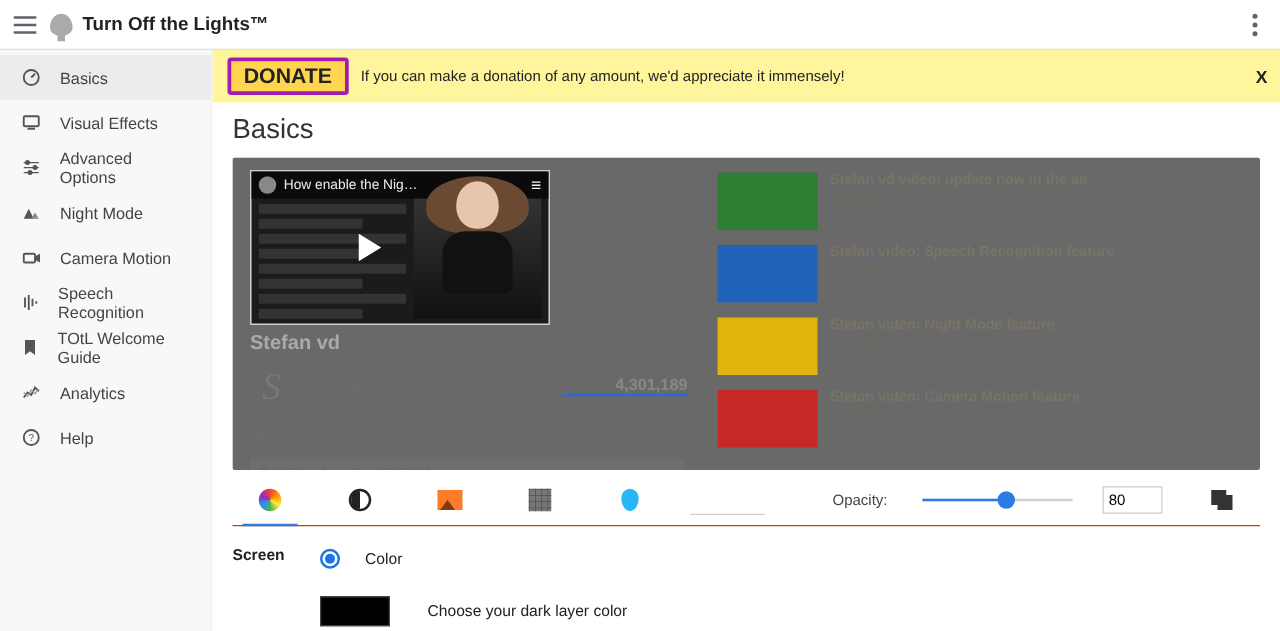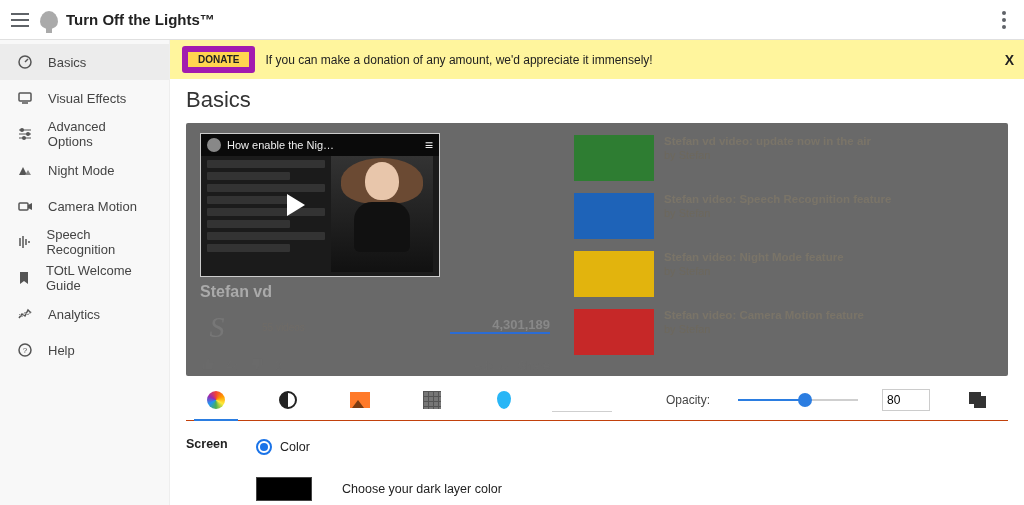--- a/index.html
+++ b/index.html
@@ -20,32 +20,32 @@
 .body-row { display: flex; height: calc(100% - 40px); }
 .sidebar { width: 170px; background: #f8f8f8; border-right: 1px solid #eee; padding-top: 4px; }
 .sb-item { height: 36px; display: flex; align-items: center; padding: 0 16px; color: #444; font-size: 13px; cursor: pointer; gap: 14px; }
 .sb-item.active { background: #ececec; }
 .sb-ico { width: 18px; height: 18px; display: inline-flex; align-items: center; justify-content: center; color: #555; }
 
 .main { flex: 1; display: flex; flex-direction: column; background: #fff; position: relative; overflow: hidden; }
 
 
 .banner { background: #fff59d; display: flex; align-items: center; padding: 6px 12px; font-size: 12px; position: relative; }
-.donate-btn { background: #ffd54f; border: 6px solid #a21caf; border-radius: 3px; padding: 2px 10px; font-weight: 700; font-size: 10px; margin-right: 10px; cursor: pointer; }
+.donate-btn { background: #ffd54f; border: 3px solid #a21caf; border-radius: 3px; padding: 2px 10px; font-weight: 700; font-size: 17px; margin-right: 10px; cursor: pointer; }
 .banner-close { position: absolute; right: 10px; top: 50%; transform: translateY(-50%); font-weight: 700; font-size: 14px; cursor: pointer; }
 
 .page-title { font-size: 22px; font-weight: 400; color: #333; padding: 8px 16px 10px; }
 
 
 .preview { margin: 0 16px; background: #e9e9e9; position: relative; border-radius: 2px; height: 268px; overflow: hidden; }
 .overlay { position: absolute; inset: 0; background: rgba(0,0,0,0.55); }
 .preview-inner { position: absolute; inset: 0; padding: 10px 14px 8px; display: flex; gap: 24px; }
 
 .player-col { width: 350px; }
-.player { background: #fff; border: 1px solid #ccc; width: 240px; height: 144px; position: relative; overflow: hidden; }
+.player { background: #fff; border: 1px solid #ccc; width: 240px; height: 124px; position: relative; overflow: hidden; }
 .player-dark { position:absolute; inset:0; background:#1b1b1b; }
 .player-head { position:absolute; top:0; left:0; right:0; height:22px; background:rgba(0,0,0,.6); display:flex; align-items:center; padding:0 6px; gap:6px; }
 .player-bulb { width:14px; height:14px; border-radius:50%; background:#888; }
 .player-title { color:#eee; font-size:11px; white-space:nowrap; overflow:hidden; text-overflow:ellipsis; flex:1; }
 .player-menu { color:#eee; font-size:14px; }
 .player-body { position:absolute; top:22px; left:6px; right:6px; bottom:4px; display:flex; gap:6px; }
 .player-list { flex:1; display:flex; flex-direction:column; gap:4px; padding-top:4px; }
 .pl-row { height:8px; background:#333; border-radius:1px; }
 .pl-row.s { width:70%; }
 .player-hero { width:102px; position:relative; }
@@ -99,21 +99,21 @@
 .opacity-input { width:48px; height:22px; border:1px solid #ccc; font-size:12px; padding:0 4px; }
 .copy-ico { width:18px; height:16px; position:relative; }
 .copy-ico::before, .copy-ico::after { content:""; position:absolute; width:12px; height:12px; background:#333; }
 .copy-ico::before { top:0; left:0; }
 .copy-ico::after { top:4px; left:5px; }
 
 
 .section { display:flex; padding:10px 16px 0; }
 .section-label { width:70px; font-weight:700; font-size:12.5px; padding-top:6px; }
 .section-body { flex:1; }
-.opt-row { display:flex; align-items:center; gap:8px; height:32px; }
+.opt-row { display:flex; align-items:center; gap:20px; height:32px; }
 .radio { width:16px; height:16px; border:2px solid #1a73e8; border-radius:50%; display:inline-flex; align-items:center; justify-content:center; }
 .radio::after { content:""; width:8px; height:8px; background:#1a73e8; border-radius:50%; }
 .color-box { width:56px; height:24px; background:#000; border:1px solid #444; cursor:pointer; }
 .opt-text { font-size:12.5px; }
 </style>
 </head>
 <body>
 
 <div class="appbar">
   <div class="burger">

